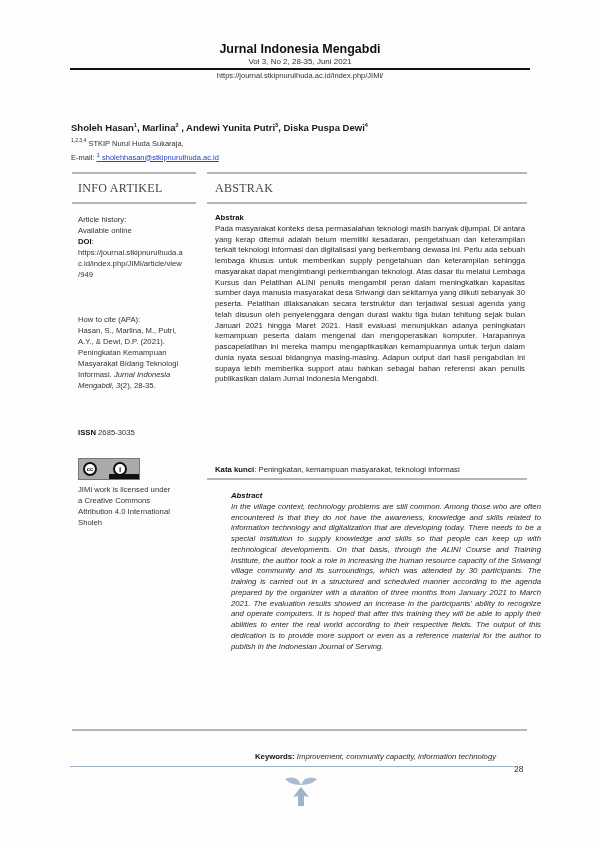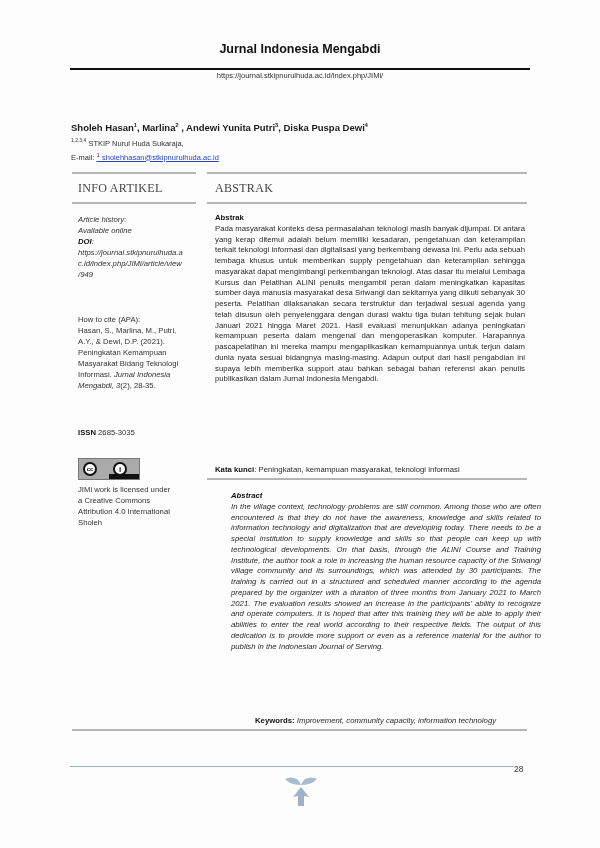--- a/index.html
+++ b/index.html
@@ -40,38 +40,39 @@
   .foot-rule { position: absolute; left: 70px; top: 766px; width: 444px; height: 1px; background: #9fb0c4; }
   .page-num { position: absolute; left: 514px; top: 764px; font-size: 8.5px; color: #333; }
   .logo { position: absolute; left: 283px; top: 775px; width: 36px; height: 34px; }
 </style>
 </head>
 <body>
 
 <div class="page">
 
   <div class="hdr hdr-title">Jurnal Indonesia Mengabdi</div>
+  <div class="hdr hdr-vol">Vol 3, No 2, 28-35, Juni 2021</div>
   <div class="hdr-rule"></div>
   <div class="hdr hdr-url">https://journal.stkipnurulhuda.ac.id/index.php/JIMi/</div>
 
 
   <div class="authors">
     <span>Sholeh Hasan</span><sup>1</sup><span>, </span><span>Marlina</span><sup>2</sup><span> , </span><span>Andewi Yunita Putri</span><sup>3</sup><span>, </span><span>Diska Puspa Dewi</span><sup>4</sup>
   </div>
   <div class="affil"><sup>1,2,3,4</sup><span> STKIP Nurul Huda Sukaraja,</span></div>
   <div class="email"><span>E-mail: </span><a><sup>1</sup><span> sholehhasan@stkipnurulhuda.ac.id</span></a></div>
 
   <div class="rule-gray" style="left:72px; top:172px; width:124px;"></div>
   <div class="rule-gray" style="left:207px; top:172px; width:320px;"></div>
   <div class="sec-head" style="left:78px;">INFO ARTIKEL</div>
   <div class="sec-head" style="left:215px;">ABSTRAK</div>
   <div class="rule-gray" style="left:72px; top:202px; width:124px;"></div>
   <div class="rule-gray" style="left:207px; top:202px; width:320px;"></div>
 
-  <div class="left" style="top:214px;font-style:italic;">
+  <div class="left" style="top:214px;">
     <div>Article history:</div>
     <div>Available online</div>
     <div><b>DOI</b><span>:</span></div>
     <div>
       <div>https://journal.stkipnurulhuda.a</div>
       <div>c.id/index.php/JIMi/article/view</div>
       <div>/949</div>
     </div>
   </div>
 
@@ -106,21 +107,21 @@
   </div>
 
   <div class="kw" style="top:465px;"><b>Kata kunci</b><span>: Peningkatan, kemampuan masyarakat, teknologi informasi</span></div>
   <div class="rule-gray" style="left:207px; top:478px; width:320px;"></div>
 
   <div class="right it" style="top:491px;">
     <div class="hd">Abstract</div>
     <div>In the village context, technology problems are still common. Among those who are often encountered is that they do not have the awareness, knowledge and skills related to information technology and digitalization that are developing today. There needs to be a special institution to supply knowledge and skills so that people can keep up with technological developments. On that basis, through the ALINI Course and Training Institute, the author took a role in increasing the human resource capacity of the Sriwangi village community and its surroundings, which was attended by 30 participants. The training is carried out in a structured and scheduled manner according to the agenda prepared by the organizer with a duration of three months from January 2021 to March 2021. The evaluation results showed an increase in the participants' ability to recognize and operate computers. It is hoped that after this training they will be able to apply their abilities to enter the real world according to their respective fields. The output of this dedication is to provide more support or even as a reference material for the author to publish in the Indonesian Journal of Serving.</div>
   </div>
 
-  <div class="kw" style="top:716px;padding-left:40px;"><b>Keywords:</b><i> Improvement, community capacity, information technology</i></div>
+  <div class="kw" style="top:752px;padding-left:40px;"><b>Keywords:</b><i> Improvement, community capacity, information technology</i></div>
   <div class="rule-gray" style="left:72px; top:729px; width:455px;"></div>
 
   <div class="foot-rule"></div>
   <div class="page-num">28</div>
   <svg class="logo" viewBox="0 0 36 34">
     <path d="M2 4 Q8 1 14 4 Q17 7 18 10 Q12 10 7 8 Q4 6 2 4Z" fill="#a8bccf"></path>
     <path d="M34 4 Q28 1 22 4 Q19 7 18 10 Q24 10 29 8 Q32 6 34 4Z" fill="#a8bccf"></path>
     <path d="M18 12 L10 22 L15 21 L15 31 L21 31 L21 21 L26 22 Z" fill="#9fb3c8"></path>
   </svg>
 </div>

